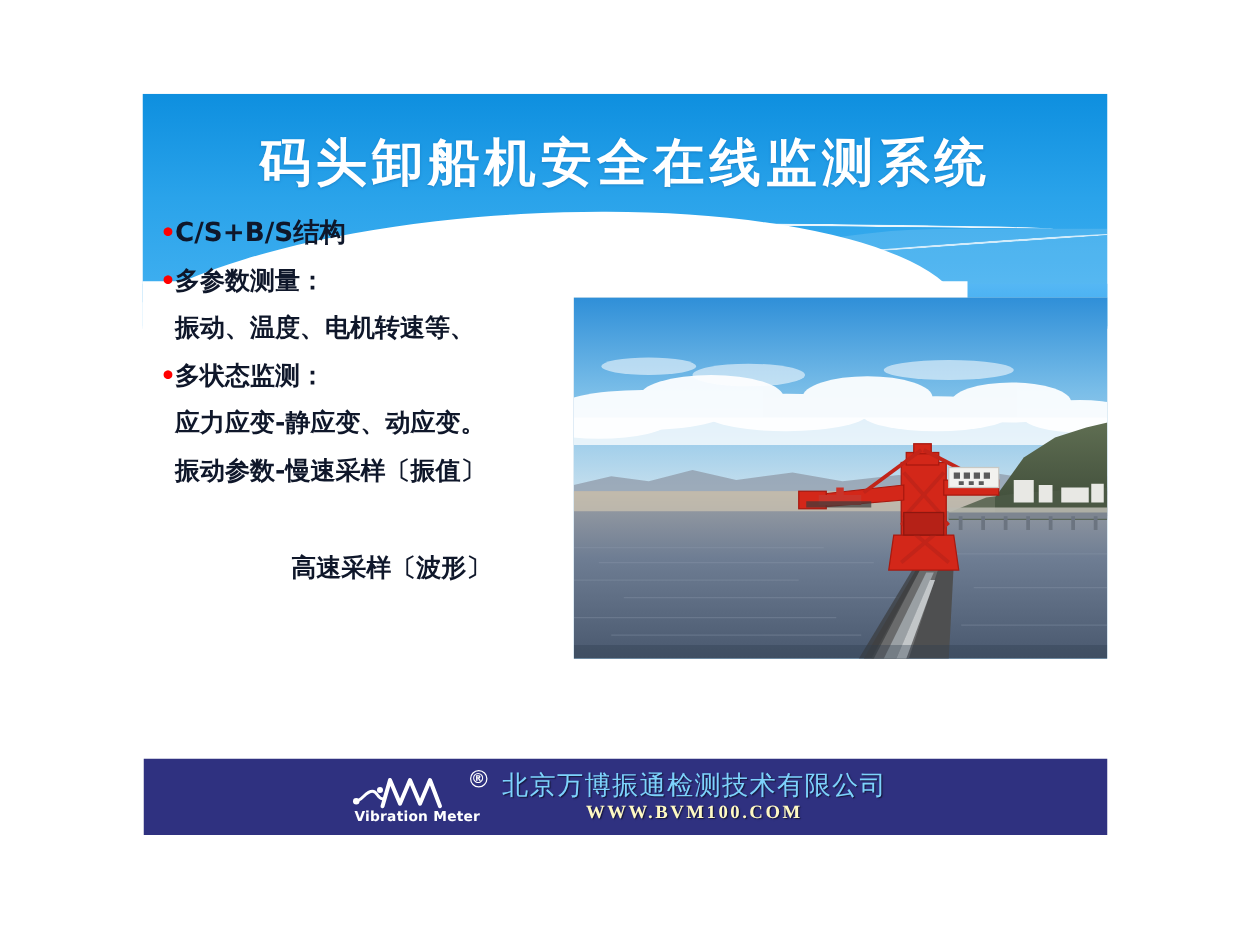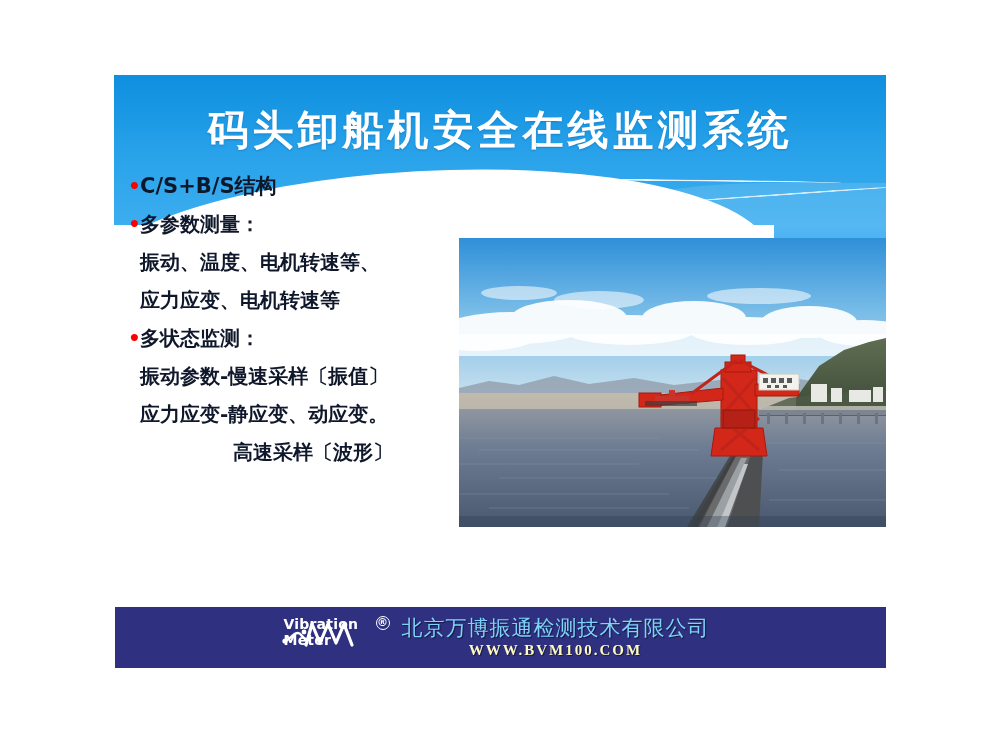--- a/index.html
+++ b/index.html
@@ -137,21 +137,21 @@
   }
   .line.latin { font-size: 21px; letter-spacing: 0px; }
   .line.bulleted::before {
     content: "\2022";
     display: inline-block;
     width: 12px;
     color: #ff0000;
     font-size: 20px;
   }
   .line.indent { padding-left: 12px; }
-  .line.indent2 { padding-left: 105px; }
+  .line.indent2 { padding-left: 105px; margin-top: 40px; }
 
   
   .photo {
     position: absolute;
     left: 345px;
     top: 163px;
     width: 427px;
     height: 289px;
     overflow: hidden;
     background: #7fb4d8;
@@ -191,23 +191,23 @@
     border: 1px solid #ffffff;
     border-radius: 50%;
     width: 12px;
     height: 12px;
     line-height: 12px;
     text-align: center;
   }
   .logo-sub {
     position: absolute;
     left: 4px;
-    bottom: 12px;
+    bottom: 0px;
     color: #ffffff;
-    font-size: 14px;
+    font-size: 11px;
     font-weight: bold;
     letter-spacing: 0.2px;
     font-family: "DejaVu Sans", "Liberation Sans", sans-serif;
   }
   .footer-text {
     display: flex;
     flex-direction: column;
     align-items: center;
     line-height: 1;
   }
@@ -245,24 +245,23 @@
     <div class="lower-band"></div>
     <div class="swoosh-white"></div>
     <div class="swoosh-white2"></div>
 
     <div class="slide-title">码头卸船机安全在线监测系统</div>
 
     <div class="body-text">
       <div class="line latin bulleted">C/S+B/S结构</div>
       <div class="line bulleted">多参数测量：</div>
       <div class="line indent">振动、温度、电机转速等、</div>
-      <div class="line indent">应力应变、电机转速等</div>
       <div class="line bulleted">多状态监测：</div>
+      <div class="line indent">应力应变-静应变、动应变。</div>
       <div class="line indent">振动参数-慢速采样〔振值〕</div>
-      <div class="line indent">应力应变-静应变、动应变。</div>
       <div class="line indent2">高速采样〔波形〕</div>
     </div>
 
     <div class="photo">
       <svg width="427" height="289" viewBox="0 0 427 289">
         <defs>
           <linearGradient id="skyG" x1="0" y1="0" x2="0" y2="1">
             <stop offset="0%" stop-color="#2f8fd8"></stop>
             <stop offset="45%" stop-color="#79bde8"></stop>
             <stop offset="100%" stop-color="#cfe3ee"></stop>

